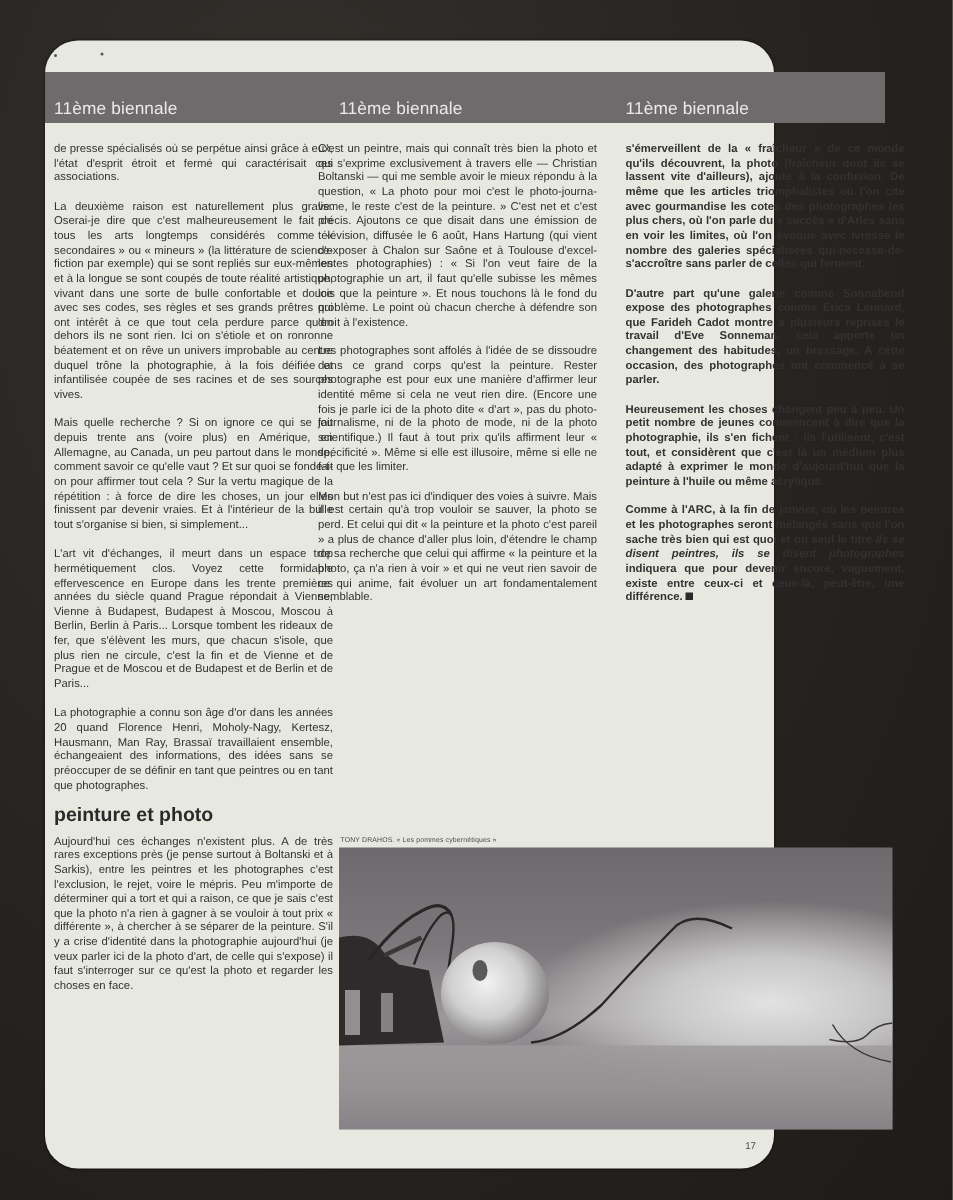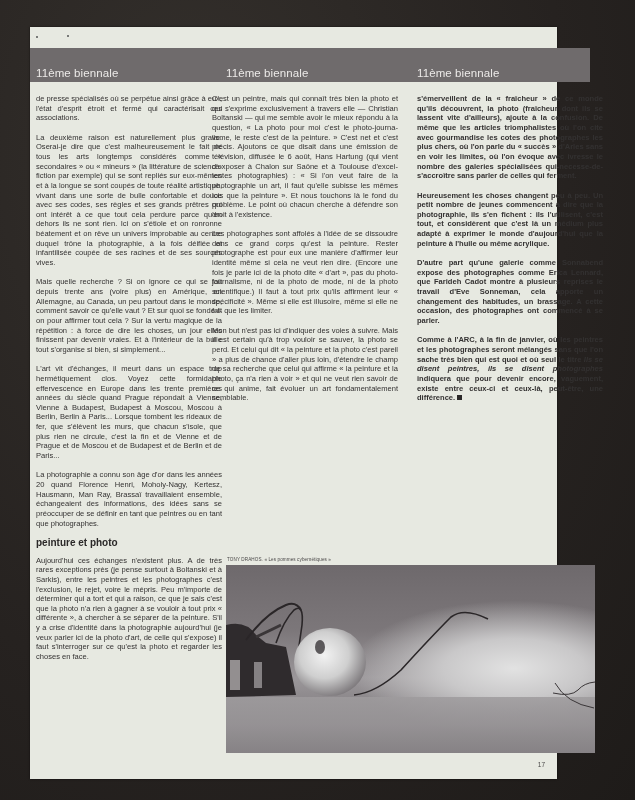--- a/index.html
+++ b/index.html
@@ -9,23 +9,24 @@
     }
     body {
       position: relative;
       font-family: "Liberation Sans", sans-serif;
       background:
         radial-gradient(ellipse at 30% 20%, #34302c 0%, #262220 60%, #1e1b19 100%);
     }
     .page {
       position: absolute;
       left: 30px; top: 27px;
-      width: 527px; height: 752px;
+      width: 486px; height: 752px;
       background: #e7e9e1;
       box-shadow: 0 0 2px rgba(0,0,0,0.6);
+      border-radius: 22px;
     }
     .speck { position: absolute; width: 2px; height: 2px; background: #555; border-radius: 50%; }
     .band {
       position: absolute;
       left: 0; top: 21px;
       width: 560px; height: 34px;
       background: #6f6b6c;
     }
     .col-head {
       position: absolute;
@@ -41,21 +42,21 @@
       width: 186px;
       font-size: 7.55px;
       line-height: 9.65px;
       color: #333131;
       text-align: justify;
       hyphens: manual;
     }
     .col p { margin-bottom: 9.6px; }
     .col p.tight { margin-bottom: 0; }
     .col h3 {
-      font-size: 10px;
+      font-size: 13px;
       font-weight: bold;
       color: #2b2929;
       margin: 2px 0 8px 0;
     }
     .col em { font-style: italic; }
     .end-mark {
       display: inline-block; width: 5px; height: 5px;
       background: #2b2929; margin-left: 2px; vertical-align: 0;
     }
     .caption {
@@ -105,22 +106,22 @@
   </div>
 
   <div class="col" style="left:182px;">
     <p>C'est un peintre, mais qui connaît très bien la photo et qui s'exprime exclusivement à travers elle — Christian Boltanski — qui me semble avoir le mieux répondu à la question, « La photo pour moi c'est le photo-journa­lisme, le reste c'est de la peinture. » C'est net et c'est précis. Ajoutons ce que disait dans une émission de télévision, diffusée le 6 août, Hans Hartung (qui vient d'exposer à Chalon sur Saône et à Toulouse d'excel­lentes photographies) : « Si l'on veut faire de la photographie un art, il faut qu'elle subisse les mêmes lois que la peinture ». Et nous touchons là le fond du problème. Le point où chacun cherche à défendre son droit à l'existence.</p>
     <p>Les photographes sont affolés à l'idée de se dissoudre dans ce grand corps qu'est la peinture. Rester photographe est pour eux une manière d'affirmer leur identité même si cela ne veut rien dire. (Encore une fois je parle ici de la photo dite « d'art », pas du photo-journalisme, ni de la photo de mode, ni de la photo scientifique.) Il faut à tout prix qu'ils affirment leur « spécificité ». Même si elle est illusoire, même si elle ne fait que les limiter.</p>
     <p style="margin-bottom:14px;">Mon but n'est pas ici d'indiquer des voies à suivre. Mais il est certain qu'à trop vouloir se sauver, la photo se perd. Et celui qui dit « la peinture et la photo c'est pareil » a plus de chance d'aller plus loin, d'étendre le champ de sa recherche que celui qui affirme « la peinture et la photo, ça n'a rien à voir » et qui ne veut rien savoir de ce qui anime, fait évoluer un art fondamentalement semblable.</p>
   </div>
 
   <div class="col" style="left:387px;font-weight:bold;">
     <p>s'émerveillent de la « fraîcheur » de ce monde qu'ils découvrent, la photo (fraîcheur dont ils se lassent vite d'ailleurs), ajoute à la confusion. De même que les articles triom­phalistes où l'on cite avec gourmandise les cotes des photographes les plus chers, où l'on parle du « succès » d'Arles sans en voir les limites, où l'on évoque avec ivresse le nombre des galeries spécialisées qui-ne­cesse-de-s'accroître sans parler de celles qui ferment.</p>
+    <p>D'autre part qu'une galerie comme Sonna­bend expose des photographes comme Erica Lennard, que Farideh Cadot montre à plu­sieurs reprises le travail d'Eve Sonneman, cela apporte un changement des habitudes, un brassage. A cette occasion, des photo­graphes ont commencé à se parler.</p>
     <p>Heureusement les choses changent peu à peu. Un petit nombre de jeunes commencent à dire que la photographie, ils s'en fichent : ils l'utilisent, c'est tout, et considèrent que c'est là un médium plus adapté à exprimer le monde d'aujourd'hui que la peinture à l'huile ou même acrylique.</p>
-    <p>D'autre part qu'une galerie comme Sonna­bend expose des photographes comme Erica Lennard, que Farideh Cadot montre à plu­sieurs reprises le travail d'Eve Sonneman, cela apporte un changement des habitudes, un brassage. A cette occasion, des photo­graphes ont commencé à se parler.</p>
     <p><span>Comme à l'ARC, à la fin de janvier, où les peintres et les photographes seront mélan­gés sans que l'on sache très bien qui est quoi et où seul le titre </span><em>Ils se disent peintres, ils se disent photographes</em><span> indiquera que pour devenir encore, vaguement, existe entre ceux-ci et ceux-là, peut-être, une différence.</span><span class="end-mark"></span></p>
   </div>
 
   <div class="caption">TONY DRAHOS. « Les pommes cybernétiques »</div>
   <div class="photo">
     <svg width="369" height="188" viewBox="0 0 369 188">
       <defs>
         <radialGradient id="appleG" cx="0.42" cy="0.4" r="0.62">
           <stop offset="0" stop-color="#f2f2f2"></stop>
           <stop offset="0.55" stop-color="#cfcfcf"></stop>

